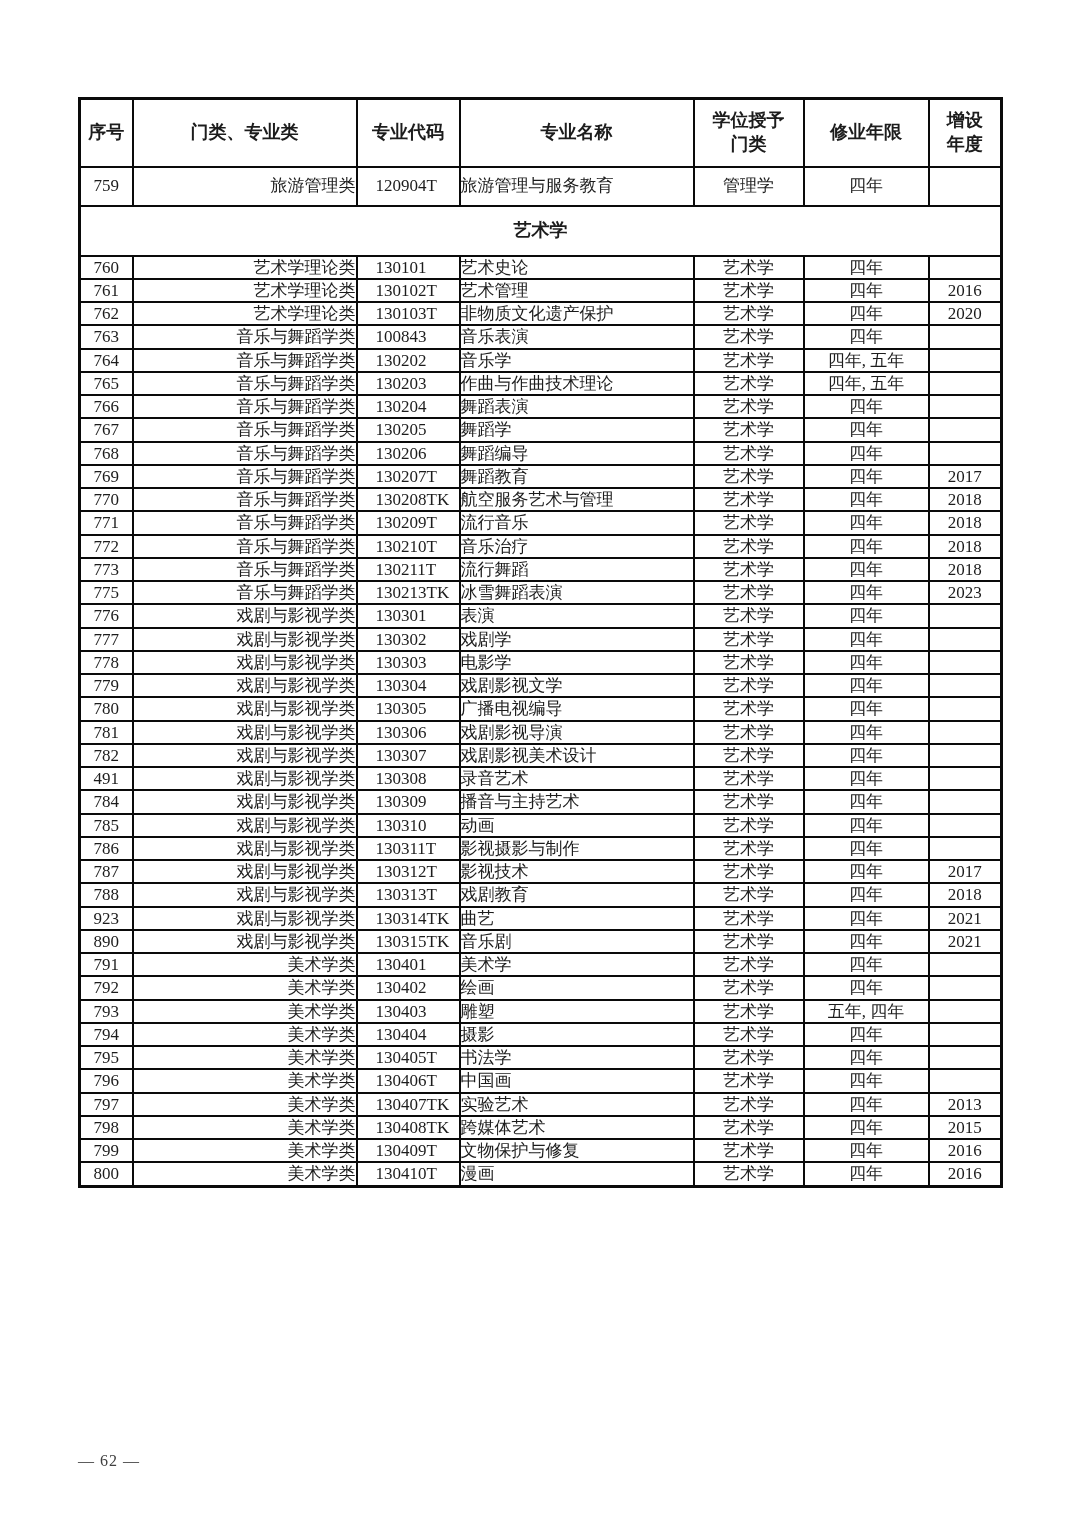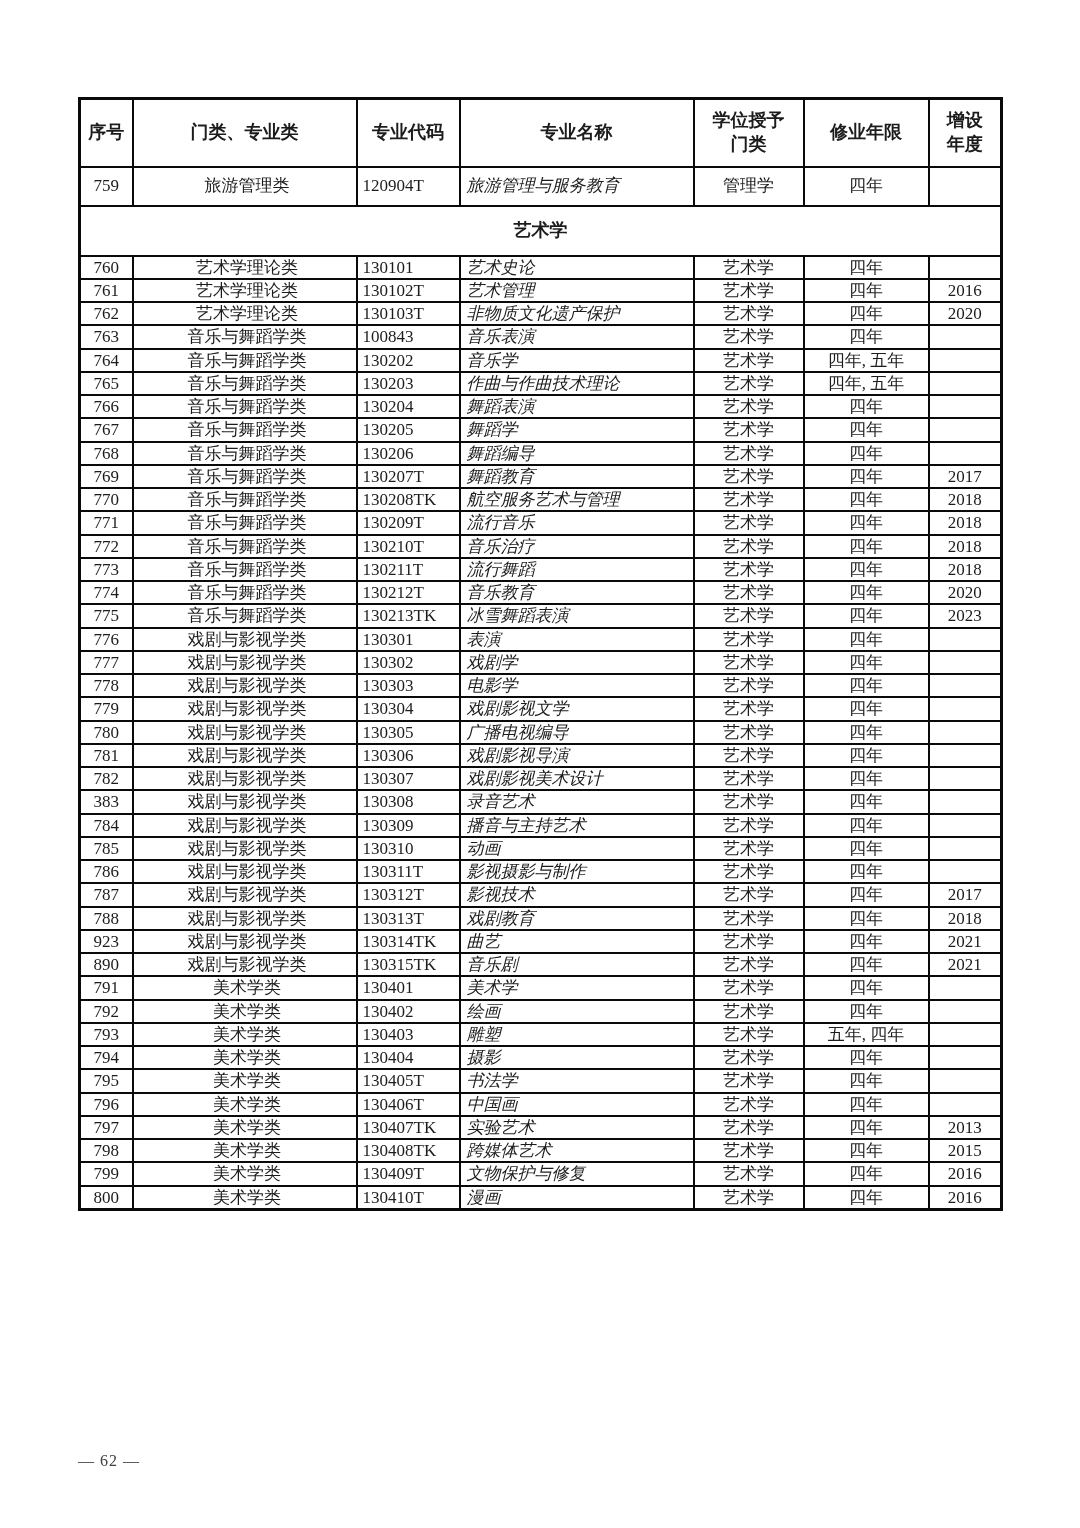--- a/index.html
+++ b/index.html
@@ -42,23 +42,23 @@
   table.majors tbody tr.first-row { height: 39px; }
   table.majors tbody tr.section-row { height: 50px; }
   table.majors tbody tr.section-row td {
     font-family: "Liberation Sans", "DejaVu Sans", sans-serif;
     font-weight: bold;
     font-size: 18px;
     text-align: center;
   }
   
   table.majors td:nth-child(1) { text-align: center; }
-  table.majors td:nth-child(2) { text-align: center; padding-left: 5px; }
-  table.majors td:nth-child(3) { text-align: left; padding-left: 5px; margin-left: 43px; }
-  table.majors td:nth-child(4) { text-align: left; padding-left: 6px; font-style: italic; }
+  table.majors td:nth-child(2) { text-align: right; padding-left: 5px; }
+  table.majors td:nth-child(3) { text-align: left; padding-left: 18px; margin-left: 43px; }
+  table.majors td:nth-child(4) { text-align: left; padding-left: 0; }
   table.majors td:nth-child(5),
   table.majors td:nth-child(6),
   table.majors td:nth-child(7) { text-align: center; }
   table.majors tbody tr.section-row td:first-child { text-align: center; padding-left: 0; }
   .footer {
     position: absolute;
     left: 78px;
     top: 1452px;
     font-size: 16px;
     letter-spacing: 1px;
@@ -225,29 +225,20 @@
         <tr>
           <td>773</td>
           <td>音乐与舞蹈学类</td>
           <td>130211T</td>
           <td>流行舞蹈</td>
           <td>艺术学</td>
           <td>四年</td>
           <td>2018</td>
         </tr>
         <tr>
-          <td>774</td>
-          <td>音乐与舞蹈学类</td>
-          <td>130212T</td>
-          <td>音乐教育</td>
-          <td>艺术学</td>
-          <td>四年</td>
-          <td>2020</td>
-        </tr>
-        <tr>
           <td>775</td>
           <td>音乐与舞蹈学类</td>
           <td>130213TK</td>
           <td>冰雪舞蹈表演</td>
           <td>艺术学</td>
           <td>四年</td>
           <td>2023</td>
         </tr>
         <tr>
           <td>776</td>
@@ -306,21 +297,21 @@
         <tr>
           <td>782</td>
           <td>戏剧与影视学类</td>
           <td>130307</td>
           <td>戏剧影视美术设计</td>
           <td>艺术学</td>
           <td>四年</td>
           <td></td>
         </tr>
         <tr>
-          <td>383</td>
+          <td>491</td>
           <td>戏剧与影视学类</td>
           <td>130308</td>
           <td>录音艺术</td>
           <td>艺术学</td>
           <td>四年</td>
           <td></td>
         </tr>
         <tr>
           <td>784</td>
           <td>戏剧与影视学类</td>

